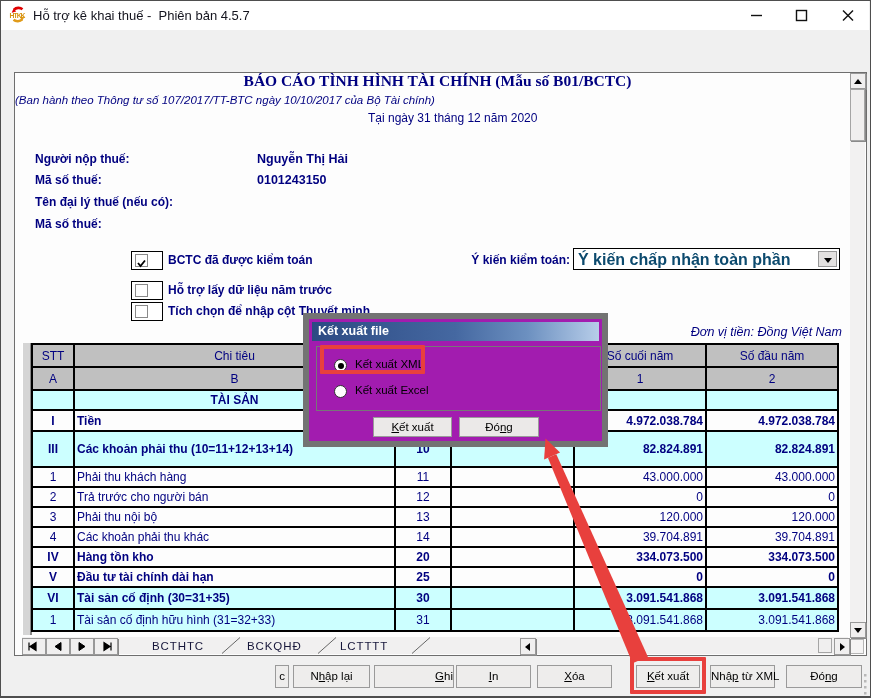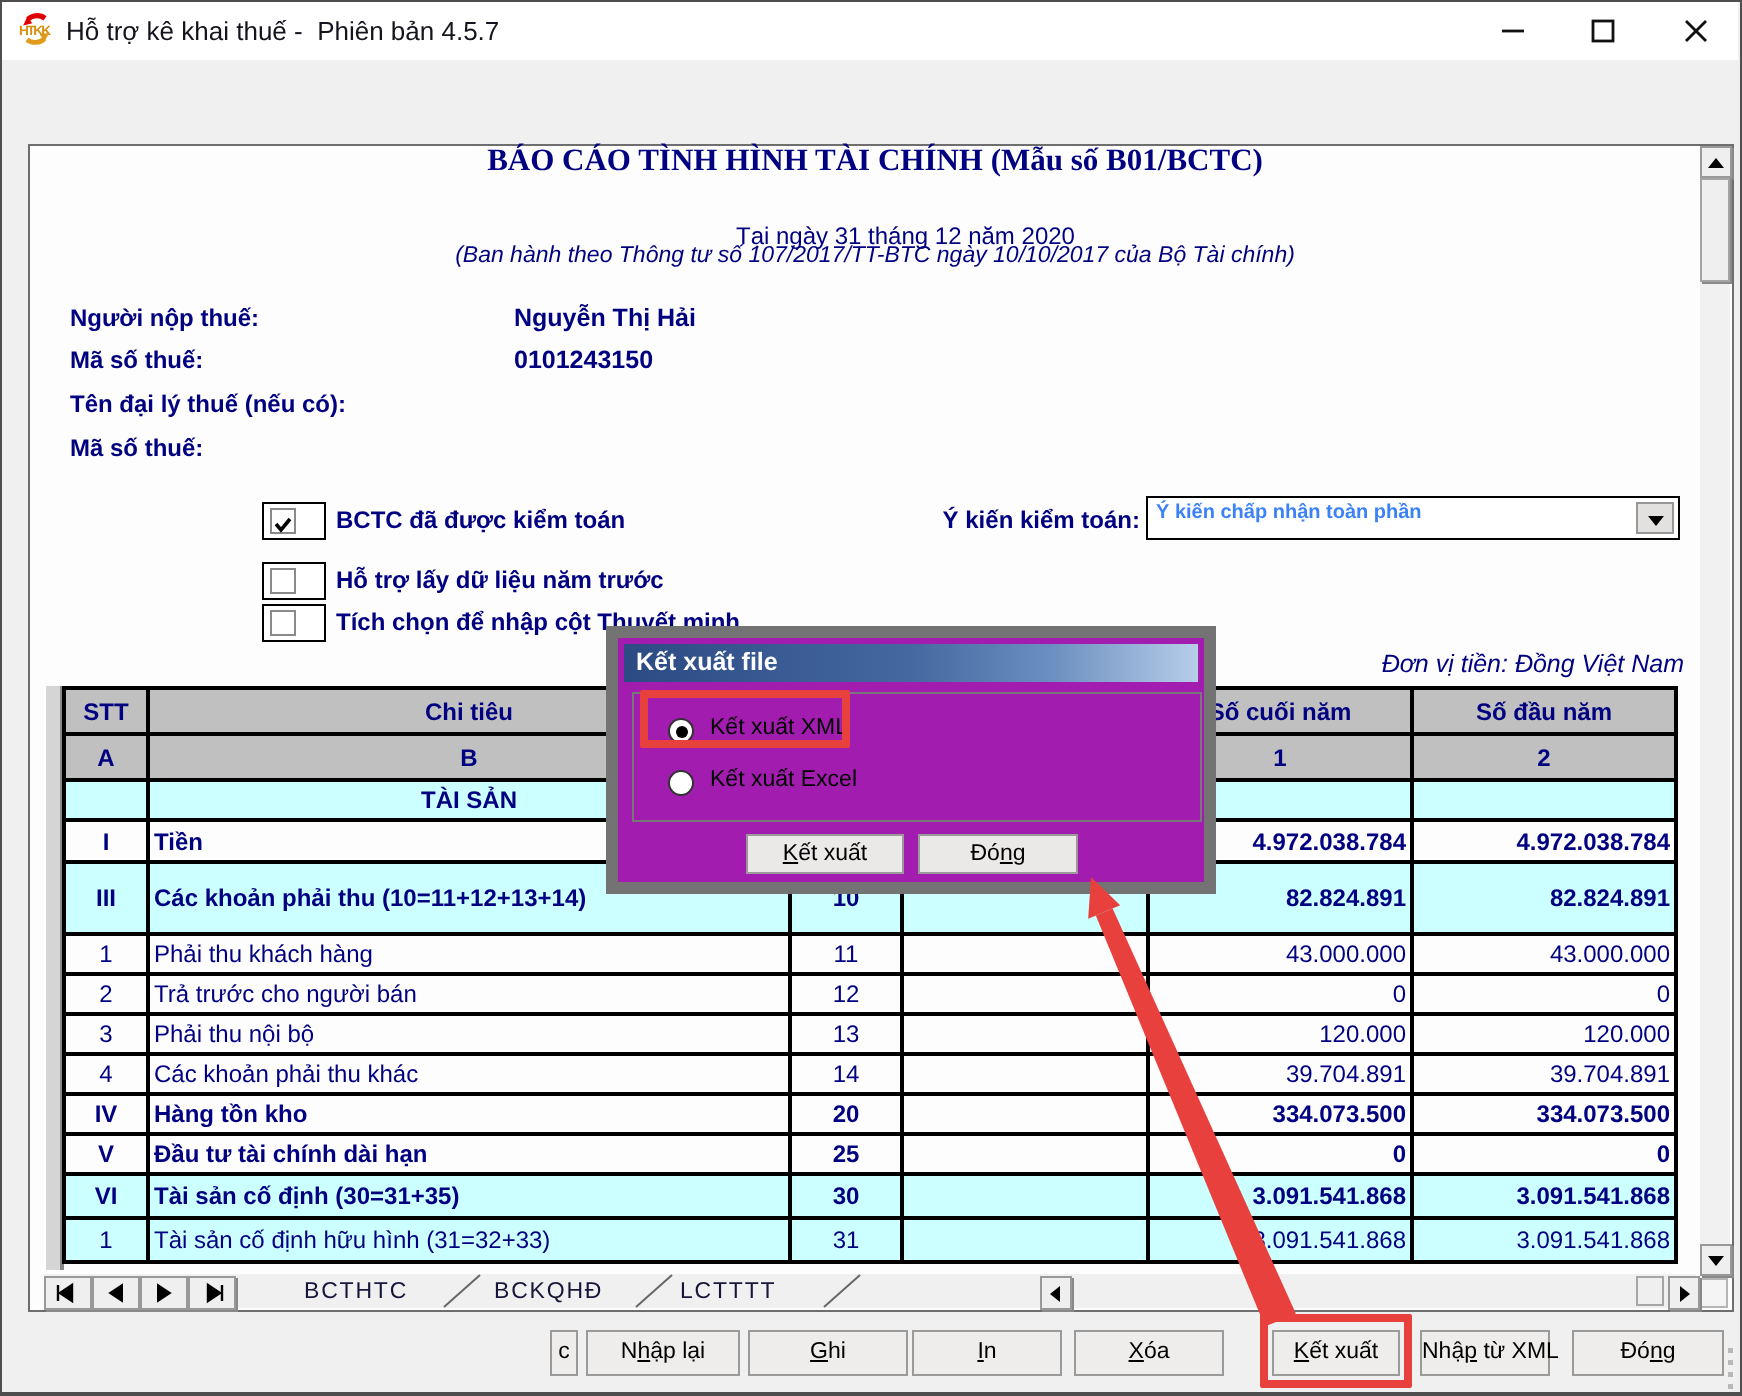--- a/index.html
+++ b/index.html
@@ -14,21 +14,21 @@
   
   #panel{left:14px;top:72px;width:851px;height:582px;border:1px solid #6e6e6e;background:#fdfdfd;z-index:1;}
   .b{font-weight:bold;}
   .i{font-style:italic;}
   
   .cbx{width:30px;height:17px;border:1.5px solid #000;background:#fff;z-index:2;}
   .cbi{position:absolute;left:3px;top:2px;width:11px;height:11px;border:1px solid #8a8a8a;background:#fff;}
   
   #grid{left:31px;top:343px;border-collapse:collapse;table-layout:fixed;z-index:2;}
   #grid td{border:2px solid #000;padding:0 2px;font-size:12px;color:#000080;overflow:hidden;white-space:nowrap;}
-  #grid .hd{background:#c0c0c0;text-align:center;font-weight:bold;}
+  #grid .hd{background:#c0c0c0;text-align:center;font-weight:normal;}
   #grid .cy{background:#ccffff;}
   #grid .c{text-align:center;}
   #grid .r{text-align:right;}
   
   .sbtn{background:#f0efef;border:1px solid #999;box-shadow:1px 1px 0 #888;z-index:3;}
   
   #dlg{left:303px;top:313px;width:293px;height:122px;background:#a21caf;border:6px solid #737373;z-index:10;}
   #dlgtitle{position:absolute;left:3px;top:3px;right:3px;height:19px;
      background:linear-gradient(90deg,#2c4a83,#4568a1 50%,#6c90c0 75%,#b7cde9);color:#fff;font-weight:bold;font-size:12.5px;line-height:19px;padding-left:6px;box-sizing:border-box;}
   .dbtn{position:absolute;height:20px;background:#ebe9e8;border:1px solid #9a9a9a;font-size:11.5px;color:#000;text-align:center;line-height:19px;box-sizing:border-box;}
@@ -53,21 +53,21 @@
 <svg class="abs" style="left:740px;top:0;z-index:3" width="120" height="30" viewBox="0 0 120 30">
   <line x1="11" y1="15.5" x2="22" y2="15.5" stroke="#111" stroke-width="1.4"></line>
   <rect x="56.5" y="10.5" width="10" height="10" fill="none" stroke="#111" stroke-width="1.4"></rect>
   <line x1="103" y1="10.5" x2="113" y2="20.5" stroke="#111" stroke-width="1.4"></line>
   <line x1="113" y1="10.5" x2="103" y2="20.5" stroke="#111" stroke-width="1.4"></line>
 </svg>
 
 <div class="abs" id="panel"></div>
 
 <div class="abs navy b" style="left:15px;top:71.5px;width:845px;text-align:center;font-family:'Liberation Serif',serif;font-size:15.5px;z-index:2;">BÁO CÁO TÌNH HÌNH TÀI CHÍNH (Mẫu số B01/BCTC)</div>
-<div class="abs navy i" style="left:15px;top:93.5px;width:845px;text-align:center;font-size:11.5px;z-index:2;margin-top:28px;">(Ban hành theo Thông tư số 107/2017/TT-BTC ngày 10/10/2017 của Bộ Tài chính)</div>
+<div class="abs navy i" style="left:15px;top:93.5px;width:845px;font-size:11.5px;z-index:2;">(Ban hành theo Thông tư số 107/2017/TT-BTC ngày 10/10/2017 của Bộ Tài chính)</div>
 <div class="abs navy" style="left:368px;top:110.5px;font-size:12px;z-index:2;">Tại ngày 31 tháng 12 năm 2020</div>
 
 <div class="abs navy b" style="left:35px;top:152px;font-size:12px;z-index:2;">Người nộp thuế:</div>
 <div class="abs navy b" style="left:35px;top:173px;font-size:12px;z-index:2;">Mã số thuế:</div>
 <div class="abs navy b" style="left:35px;top:195px;font-size:12px;z-index:2;">Tên đại lý thuế (nếu có):</div>
 <div class="abs navy b" style="left:35px;top:217px;font-size:12px;z-index:2;">Mã số thuế:</div>
 <div class="abs navy b" style="left:257px;top:152px;font-size:12.5px;z-index:2;">Nguyễn Thị Hải</div>
 <div class="abs navy b" style="left:257px;top:173px;font-size:12.5px;z-index:2;">0101243150</div>
 
 <div class="abs cbx" style="left:131px;top:251px;">
@@ -82,21 +82,21 @@
   </div>
 <div class="abs cbx" style="left:131px;top:302px;">
     <div class="cbi"></div>
   </div>
 <div class="abs navy b" style="left:168px;top:253px;font-size:12px;z-index:2;">BCTC đã được kiểm toán</div>
 <div class="abs navy b" style="left:168px;top:283px;font-size:12px;z-index:2;">Hỗ trợ lấy dữ liệu năm trước</div>
 <div class="abs navy b" style="left:168px;top:304px;font-size:12px;z-index:2;">Tích chọn để nhập cột Thuyết minh</div>
 
 <div class="abs navy b" style="left:380px;top:253px;width:190px;text-align:right;font-size:12px;z-index:2;">Ý kiến kiểm toán:</div>
 <div class="abs" style="left:573px;top:248px;width:265px;height:20px;border:1.5px solid #000;background:#fff;z-index:2;">
-  <div class="abs b" style="left:4px;top:2px;font-size:10px;color:#3b82f6;">Ý kiến chấp nhận toàn phần</div>
+  <div class="abs b" style="left:4px;top:2px;font-size:16px;color:#0c4a6e;">Ý kiến chấp nhận toàn phần</div>
   <div class="abs" style="right:2px;top:2px;width:19px;height:16px;background:#e3e1e0;border:1px solid #979797;box-sizing:border-box;">
     <div style="position:absolute;left:4.5px;top:6px;width:0;height:0;border-left:4.5px solid transparent;border-right:4.5px solid transparent;border-top:5px solid #000;"></div>
   </div>
 </div>
 
 <div class="abs navy i" style="left:542px;top:324.5px;width:300px;text-align:right;font-size:12.5px;z-index:2;">Đơn vị tiền: Đồng Việt Nam</div>
 
 <div class="abs" style="left:22px;top:343px;width:7px;height:292px;background:#d5d5d5;border-left:1px solid #fff;border-right:2px solid #888;z-index:2;"></div>
 
 <table id="grid" class="abs">
@@ -252,21 +252,21 @@
 <div class="abs sbtn" style="left:520px;top:638px;width:14px;height:15px;">
     <div style="position:absolute;left:3.5px;top:3.5px;width:0;height:0;border-top:4px solid transparent;border-bottom:4px solid transparent;border-right:5px solid #000;"></div>
   </div>
 <div class="abs" style="left:818px;top:638px;width:14px;height:15px;background:#f0efef;border:1px solid #a5a5a5;z-index:3;box-sizing:border-box;"></div>
 <div class="abs sbtn" style="left:834px;top:638px;width:14px;height:15px;">
     <div style="position:absolute;left:4.5px;top:3.5px;width:0;height:0;border-top:4px solid transparent;border-bottom:4px solid transparent;border-left:5px solid #000;"></div>
   </div>
 
 <div class="abs bbtn" style="left:275px;width:14px;">c</div>
 <div class="abs bbtn" style="left:293px;width:77px;">N<u>h</u>ập lại</div>
-<div class="abs bbtn" style="left:374px;width:80px;"><u>G</u>hi</div>
+<div class="abs bbtn" style="left:374px;width:80px;text-align:right;"><u>G</u>hi</div>
 <div class="abs bbtn" style="left:456px;width:75px;"><u>I</u>n</div>
 <div class="abs bbtn" style="left:537px;width:75px;"><u>X</u>óa</div>
 <div class="abs bbtn" style="left:636px;width:64px;"><u>K</u>ết xuất</div>
 <div class="abs bbtn" style="left:710px;width:65px;white-space:nowrap;">Nhậ<u>p</u> từ XML</div>
 <div class="abs bbtn" style="left:786px;width:76px;">Đó<u>n</u>g</div>
 
 <div class="abs" id="dlg">
   <div id="dlgtitle">Kết xuất file</div>
   <div style="position:absolute;left:7px;top:27px;width:283px;height:63px;border:1px solid #777;"></div>
   <div style="position:absolute;left:25px;top:40px;width:11px;height:11px;border:1px solid #333;border-radius:50%;background:#fff;">

